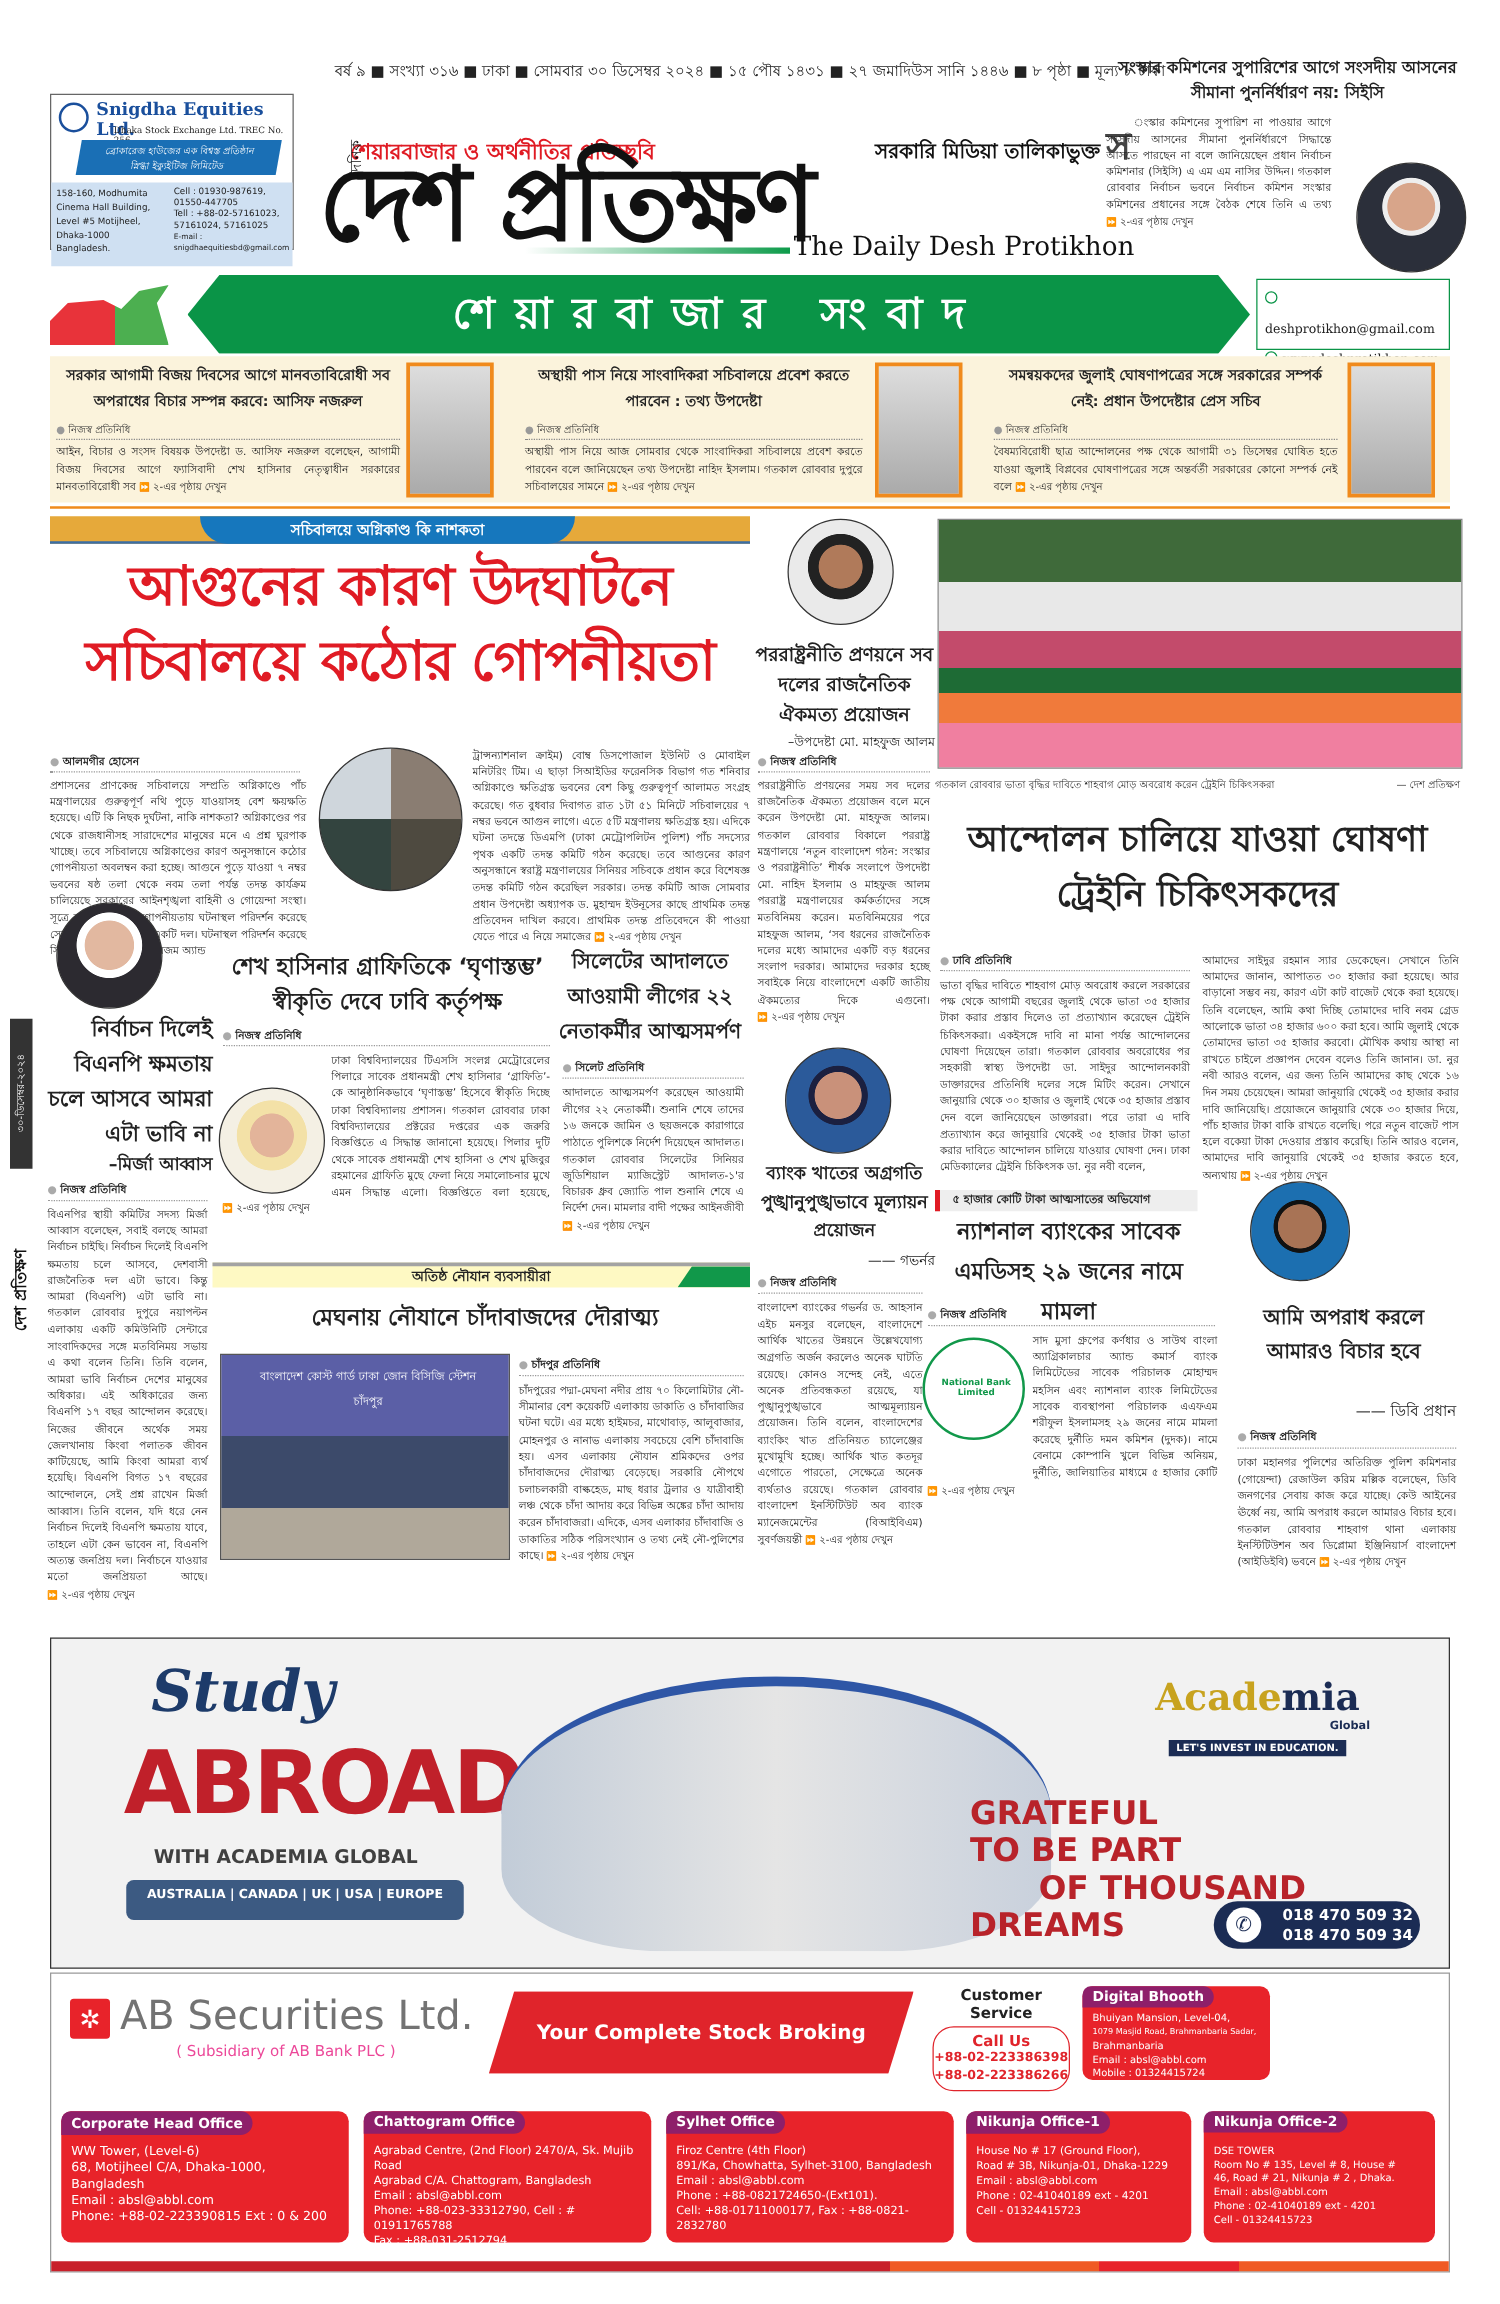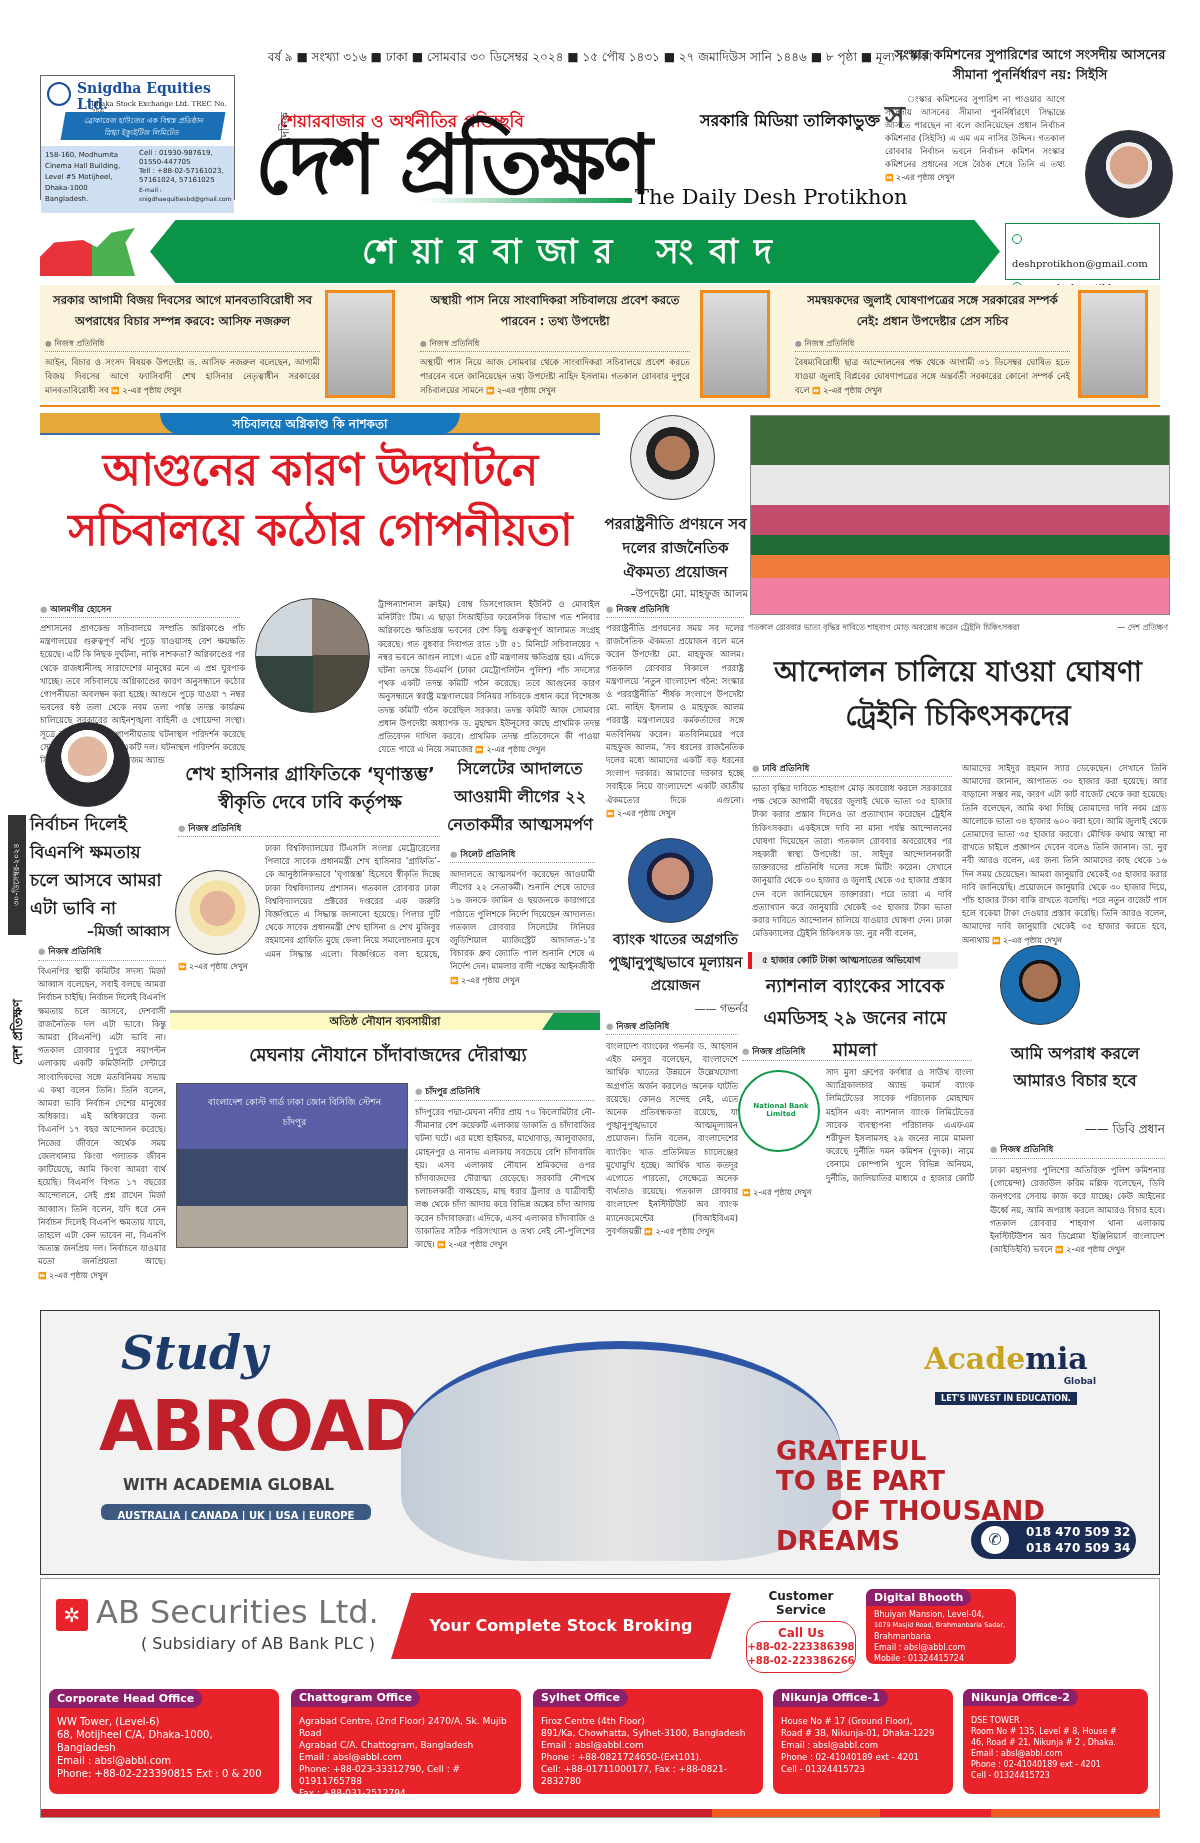--- a/index.html
+++ b/index.html
@@ -47,21 +47,21 @@
 .byline{font-size:8.5px;font-weight:bold;color:#222}
 .byline:before{content:"● ";color:#aaa;font-weight:normal}
 .dots{border-top:1px dotted #999;height:0}
 .col{font-size:8.4px;line-height:13.2px;text-align:justify}
 .circle-photo{border-radius:50%;border:1px solid #333;overflow:hidden}
 .fire-photo{top:598px;left:255px;width:115px;height:115px;background:conic-gradient(#8a7d72 0 90deg,#4e4a40 90deg 180deg,#33443f 180deg 270deg,#cfd6dc 270deg 360deg)}
 .sidebar-vert{top:815px;left:8px;width:18px;height:255px;background:#fff}
 .sidebar-vert .dt{position:absolute;left:0;top:0;width:18px;height:120px;background:#333;color:#fff;font-size:8px;writing-mode:vertical-rl;transform:rotate(180deg);text-align:center;line-height:18px}
 .sidebar-vert .nm{position:absolute;left:0;top:130px;width:18px;height:120px;font-size:13px;font-weight:bold;writing-mode:vertical-rl;transform:rotate(180deg);color:#111}
 .bnp-photo{top:722px;left:45px;width:85px;height:85px;background:radial-gradient(circle at 50% 40%,#e2b8a0 0 30%,#fff 31% 40%,#2c2a30 41%)}
-.bnp-hl{top:810px;left:30px;width:140px;text-align:left;font-size:17px;line-height:28px;font-weight:bold}
+.bnp-hl{top:810px;left:30px;width:140px;text-align:right;font-size:17px;line-height:28px;font-weight:bold}
 .bnp-attr{top:920px;left:30px;width:140px;text-align:right;font-size:14px;font-weight:bold}
 .hasina-hl{top:760px;left:175px;width:270px;text-align:center;font-size:18px;line-height:28px;font-weight:bold}
 .hasina-photo{top:870px;left:175px;width:85px;height:85px;background:radial-gradient(circle at 50% 45%,#e3b49a 0 28%,#f3e1a7 29% 45%,#f4f0e4 46%)}
 .sylhet-hl{top:755px;left:445px;width:150px;text-align:center;font-size:16px;line-height:28px;font-weight:bold}
 .kicker2{top:1010px;left:170px;width:430px;height:20px;background:#fef9c3;border-top:3px solid #a3a3a3}
 .kicker2 .pill{position:absolute;left:100px;top:0;width:230px;height:17px;text-align:center;font-size:11px;font-weight:bold;line-height:17px}
 .kicker2 .grn{position:absolute;left:372px;top:0;width:58px;height:17px;background:#11984a;clip-path:polygon(20% 0,100% 0,100% 100%,0 100%)}
 .meghna-hl{top:1033px;left:173px;width:430px;text-align:center;font-size:18px;font-weight:bold;line-height:44px}
 .meghna-photo{top:1083px;left:176px;width:232px;height:165px;background:linear-gradient(#5b5fa6 0 40%,#3c4a6a 40% 75%,#b0a89a 75%);border:1px solid #555}
 .meghna-photo .sign{position:absolute;left:30px;top:8px;width:175px;font-size:9px;color:#fff;text-align:center;line-height:20px}
@@ -79,33 +79,33 @@
 .nbl-hl{top:970px;left:740px;width:230px;text-align:center;font-size:18px;line-height:32px;font-weight:bold}
 .nbl-logo{top:1070px;left:738px;width:82px;height:82px;border:2px solid #11984a}
 .nbl-logo span{position:absolute;left:2px;top:30px;font-size:7px;color:#11984a;font-weight:bold;width:78px;text-align:center}
 .db-photo{top:945px;left:1000px;width:80px;height:80px;background:radial-gradient(circle at 50% 45%,#a87355 0 30%,#111 31% 36%,#1c6fb0 37%)}
 .db-hl{top:1040px;left:985px;width:180px;text-align:center;font-size:16px;line-height:27px;font-weight:bold}
 .db-attr{top:1120px;left:985px;width:180px;text-align:right;font-size:12px}
 .ad-academia{top:1310px;left:40px;width:1120px;height:265px;border:1px solid #333;background:#f2f2f2;overflow:hidden}
 .ad-academia .study{position:absolute;left:80px;top:15px;font-family:"DejaVu Serif",serif;font-style:italic;font-weight:bold;font-size:46px;color:#1d3b6a}
 .ad-academia .abroad{position:absolute;left:58px;top:70px;font-size:70px;font-weight:bold;color:#c0202a;letter-spacing:-2px;line-height:90px}
 .ad-academia .with{position:absolute;left:82px;top:165px;font-size:15px;font-weight:bold;color:#404040}
-.ad-academia .countries{position:absolute;left:60px;top:193px;width:270px;height:16px;background:#3c5a82;color:#fff;border-radius:6px;font-size:10px;font-weight:bold;text-align:center;line-height:24px}
+.ad-academia .countries{position:absolute;left:60px;top:193px;width:270px;height:32px;background:#3c5a82;color:#fff;border-radius:6px;font-size:10px;font-weight:bold;text-align:center;line-height:24px}
 .ad-academia .people{position:absolute;left:360px;top:30px;width:440px;height:220px;border-radius:50% 50% 30% 30%;background:linear-gradient(90deg,#c2ccd8,#e5e5e5,#c8d0dc);border-top:8px solid #2e56a6}
 .ad-academia .brand{position:absolute;left:830px;top:30px;width:270px;text-align:center}
 .ad-academia .brand .b1{font-family:"DejaVu Serif",serif;font-weight:bold;font-size:30px;color:#c8a31f}
 .ad-academia .brand .b1 em{font-style:normal;color:#1b2c54}
 .ad-academia .brand .b2{font-size:8px;font-weight:bold;color:#fff;background:#1b2c54;display:inline-block;padding:2px 6px;margin-top:2px}
 .ad-academia .grateful{position:absolute;left:735px;top:125px;font-size:26px;font-weight:bold;color:#b8232a;line-height:30px}
 .ad-academia .phones{position:absolute;left:930px;top:210px;width:165px;height:38px;background:#1b2c54;color:#fff;border-radius:20px;font-size:12px;font-weight:bold;line-height:16px;padding:3px 0 0 55px}
 .ad-academia .phones .ph-ic{position:absolute;left:10px;top:5px;width:28px;height:28px;border-radius:50%;background:#fff;color:#1b2c54;text-align:center;line-height:28px;font-size:16px}
 .ad-ab{top:1578px;left:40px;width:1120px;height:240px;border:1px solid #999;background:#fff}
 .ad-ab .logo{position:absolute;left:15px;top:20px;width:32px;height:32px;background:#e8232a;color:#fff;text-align:center;line-height:32px;font-size:20px;border-radius:3px}
 .ad-ab .name{position:absolute;left:55px;top:14px;font-size:32px;color:#737373}
-.ad-ab .sub{position:absolute;left:100px;top:55px;font-size:16px;color:#404040}
+.ad-ab .sub{position:absolute;left:100px;top:55px;font-size:12px;color:#ec4899}
 .ad-ab .slogan{position:absolute;left:350px;top:14px;width:340px;height:66px;background:#e0242b;clip-path:polygon(6% 0,100% 0,94% 100%,0 100%);color:#fff;font-weight:bold;font-size:16px;text-align:center;line-height:66px}
 .ad-ab .cs{position:absolute;left:705px;top:10px;width:110px;text-align:center}
 .ad-ab .cs .t{font-size:12px;font-weight:bold}
 .ad-ab .cs .box{border:1px solid #e0242b;border-radius:17px;margin-top:4px;padding:4px 0;color:#e0242b;font-size:10px;font-weight:bold;line-height:14px}
 .ad-ab .cs .box .cu{font-size:12px}
 .office{position:absolute;background:#e8232a;border-radius:8px;color:#fff;padding:26px 8px 4px 8px;font-size:9px;line-height:12px}
 .office .tag{position:absolute;left:0;top:0;background:#8e1f6a;color:#fff;font-weight:bold;font-size:11px;padding:3px 8px;border-radius:8px 10px 10px 0}
 .ad-ab .stripe{position:absolute;left:0;bottom:0;width:100%;height:8px;background:linear-gradient(90deg,#c8202a 0 60%,#f05a24 60% 75%,#e8232a 75% 85%,#f05a24 85%)}
 </style>
 </head>

